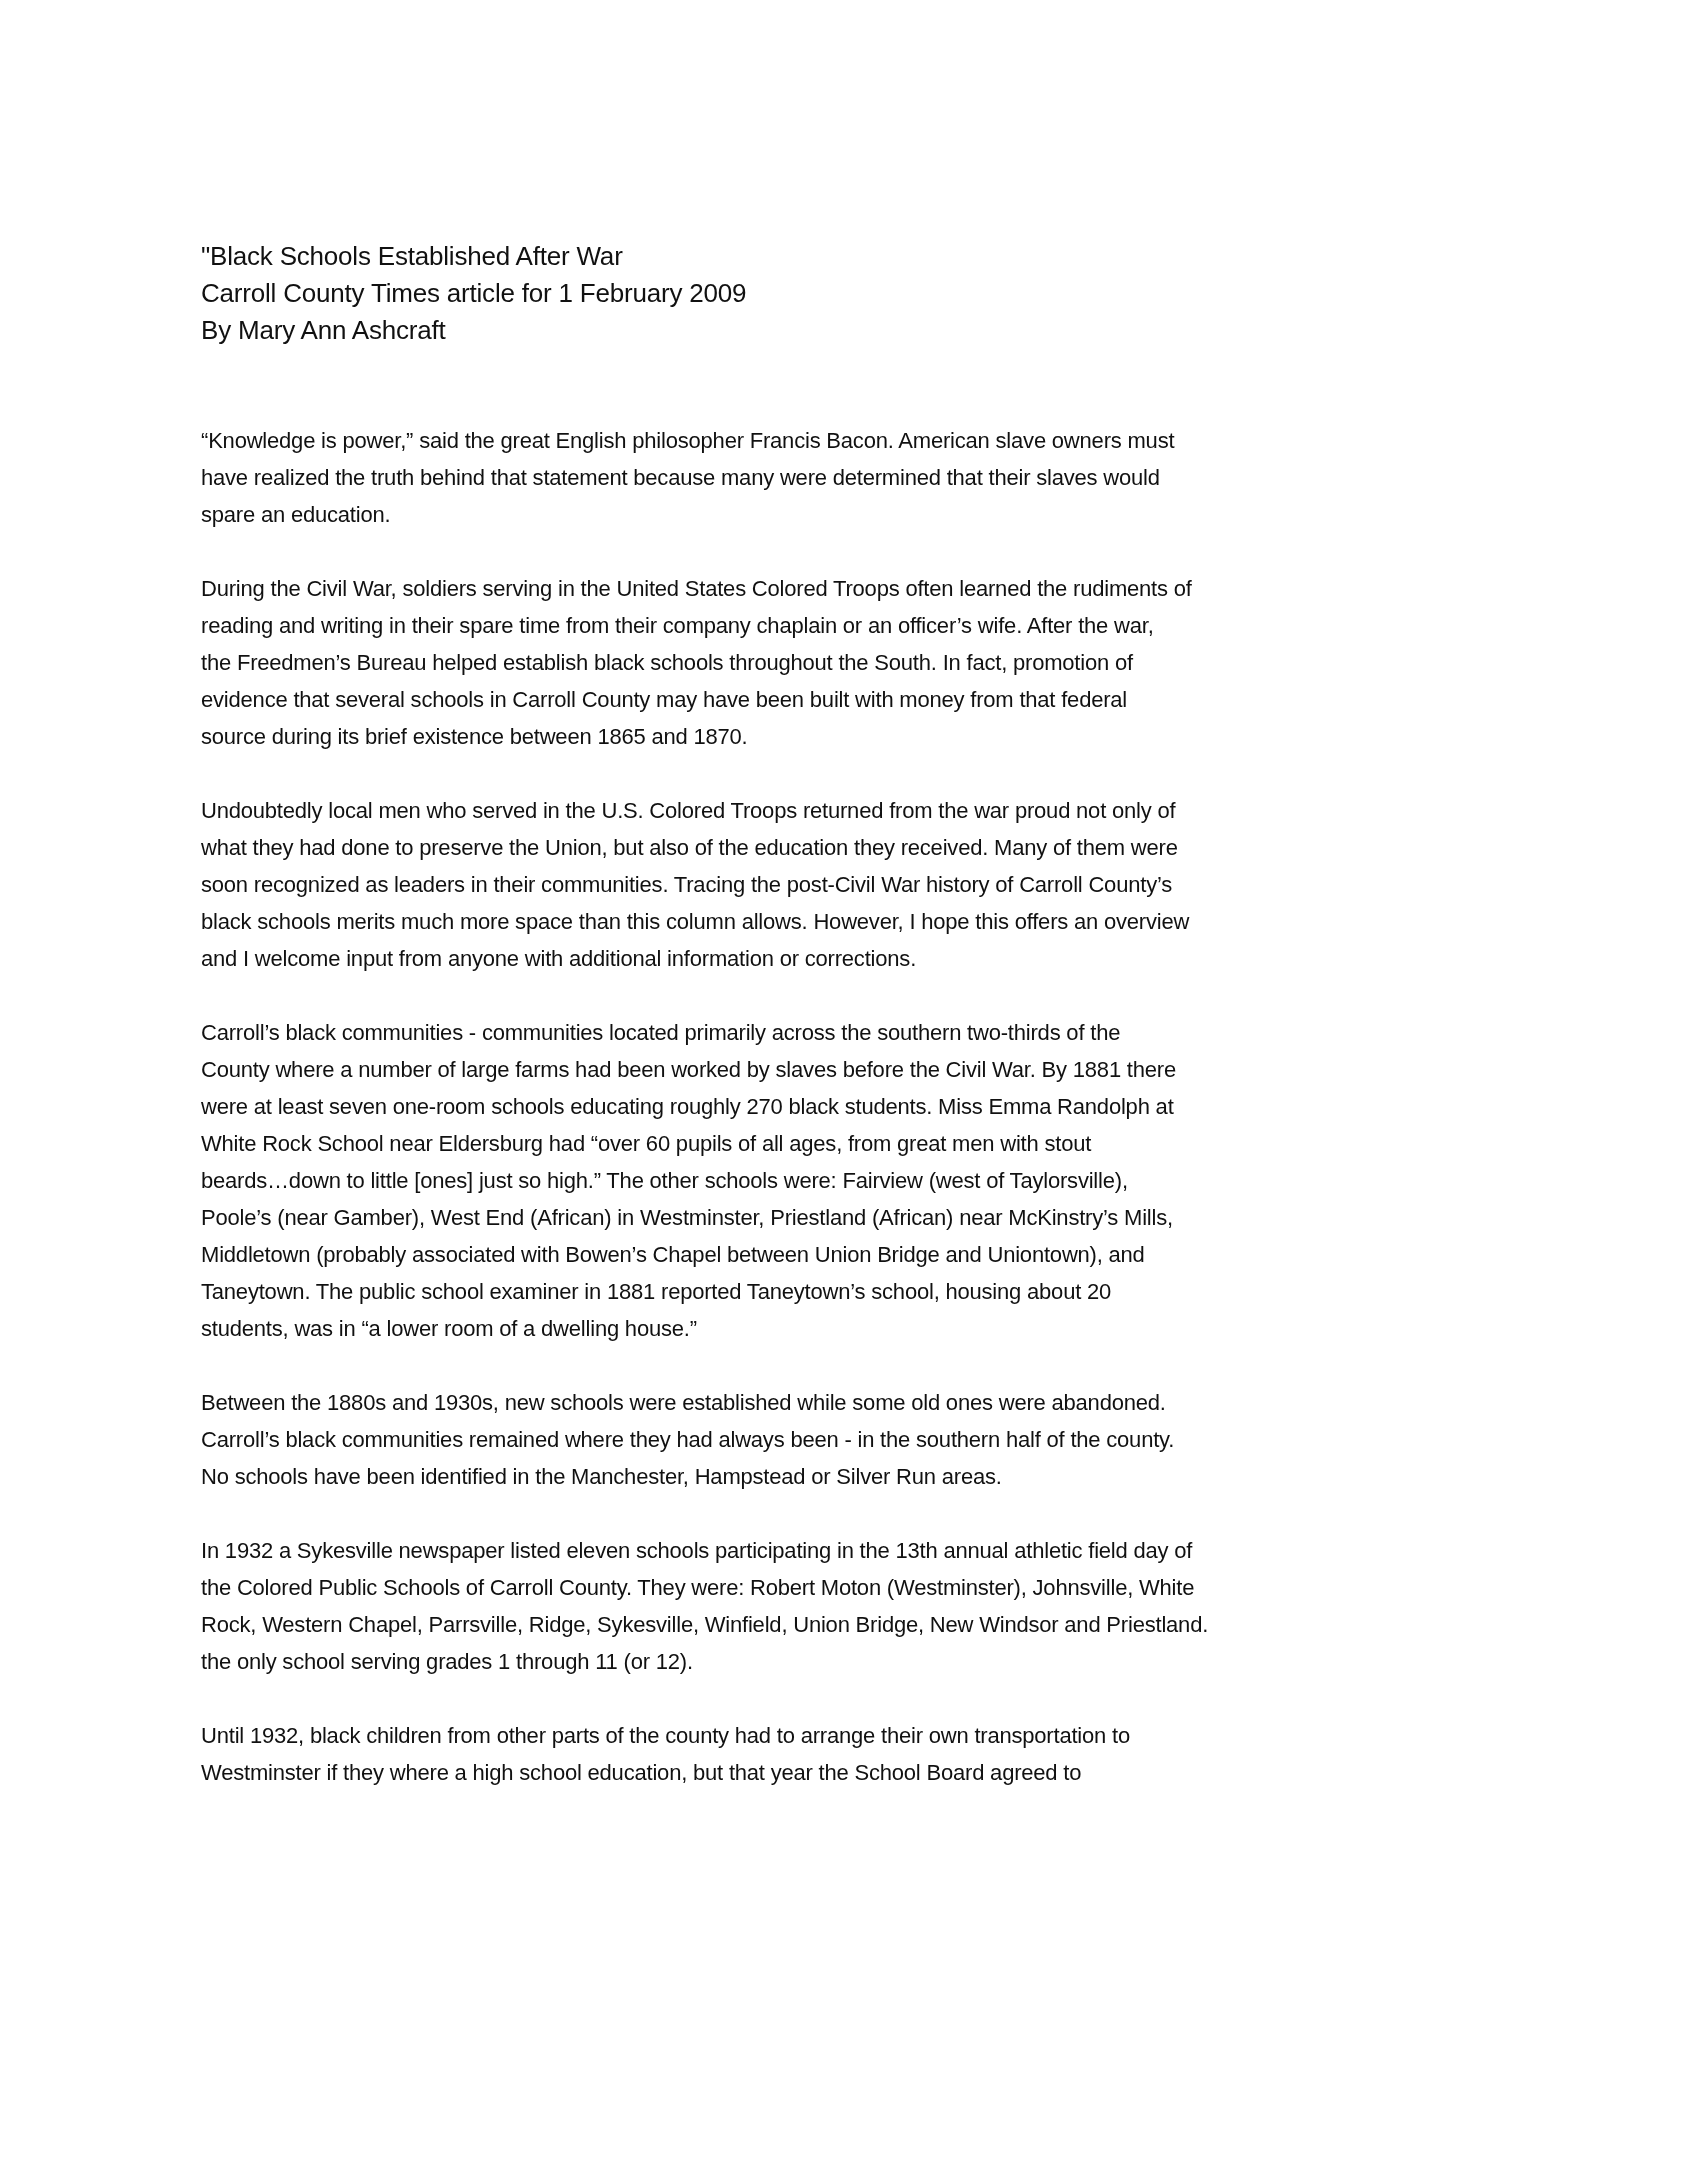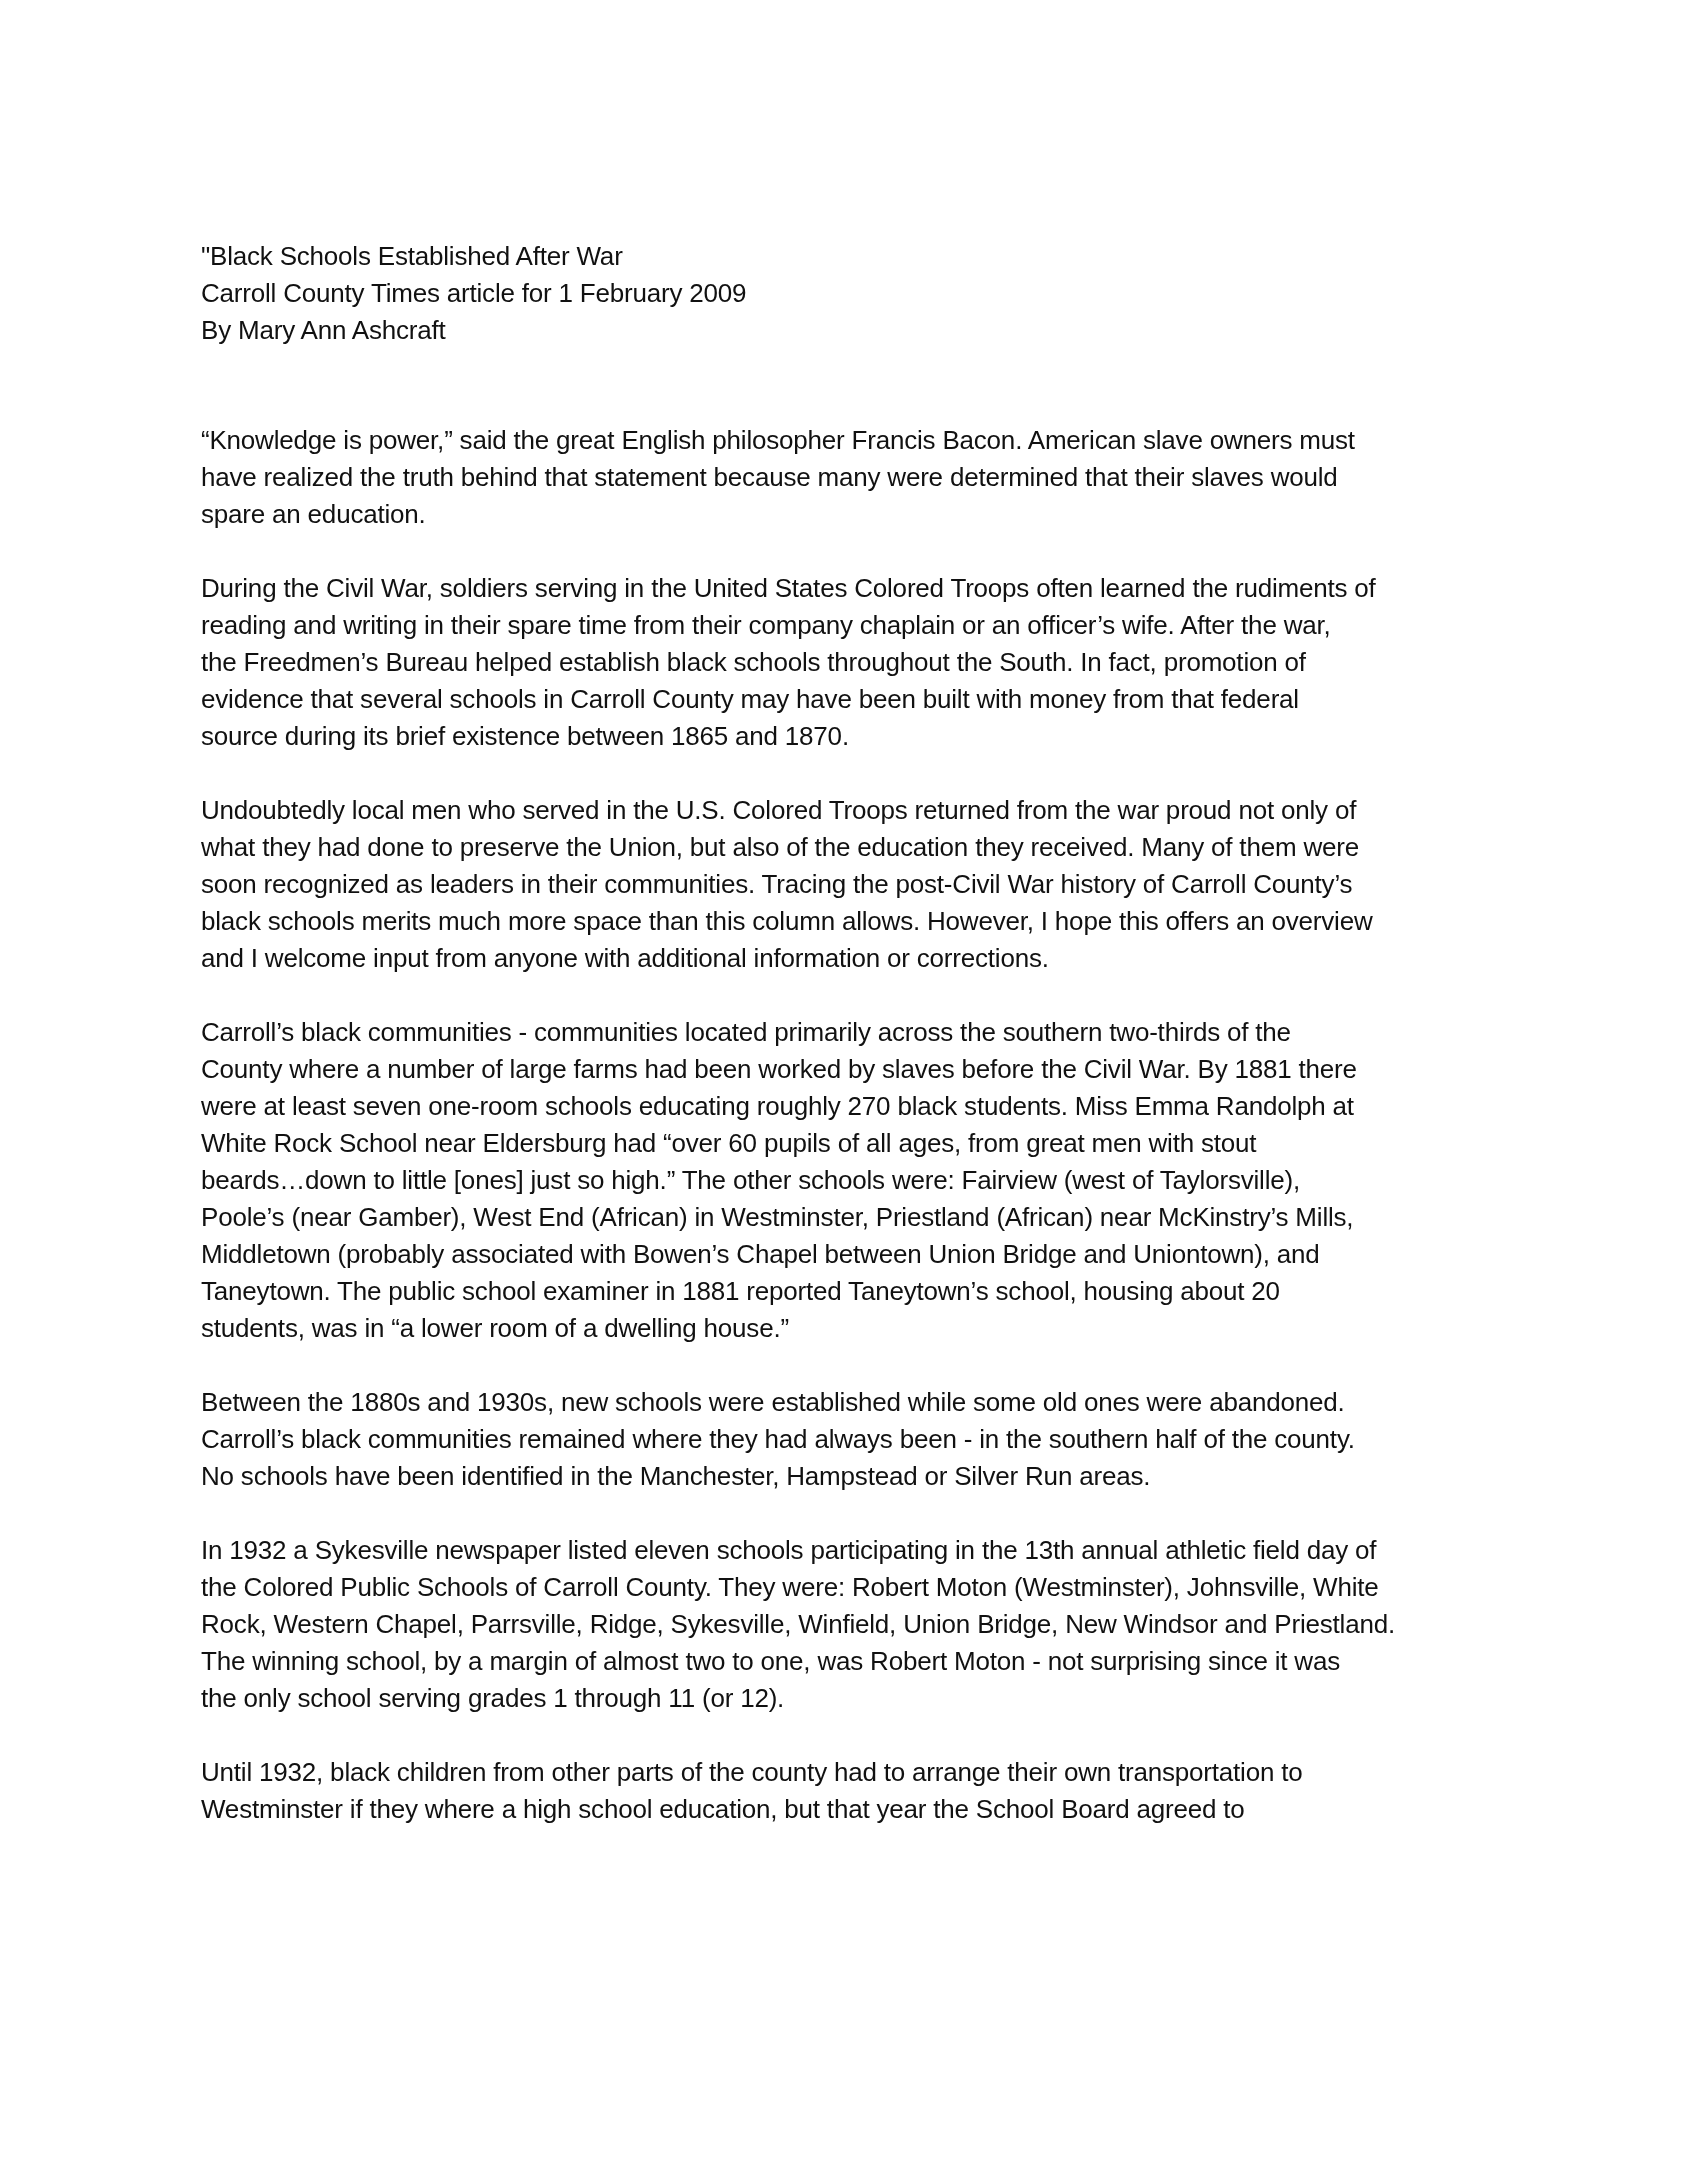--- a/index.html
+++ b/index.html
@@ -20,21 +20,21 @@
       left: 201px;
       top: 0;
       width: 1321px;
     }
     .header {
       position: absolute;
       top: 238px;
       left: 0;
     }
     .line {
-      font-size: 26px;
+      font-size: 22px;
       line-height: 37px;
       white-space: nowrap;
       letter-spacing: -0.2px;
     }
     .header .line {
       font-size: 26px;
       line-height: 37px;
     }
     .body {
       position: absolute;
@@ -95,21 +95,20 @@
     <div class="para">
       <div class="line">Between the 1880s and 1930s, new schools were established while some old ones were abandoned.</div>
       <div class="line">Carroll’s black communities remained where they had always been - in the southern half of the county.</div>
       <div class="line">No schools have been identified in the Manchester, Hampstead or Silver Run areas.</div>
     </div>
 
     <div class="para">
       <div class="line">In 1932 a Sykesville newspaper listed eleven schools participating in the 13th annual athletic field day of</div>
       <div class="line">the Colored Public Schools of Carroll County.  They were: Robert Moton (Westminster), Johnsville, White</div>
       <div class="line">Rock, Western Chapel, Parrsville, Ridge, Sykesville, Winfield, Union Bridge, New Windsor and Priestland.</div>
-      <div class="line">The winning school, by a margin of almost two to one, was Robert Moton - not surprising since it was</div>
       <div class="line">the only school serving grades 1 through 11 (or 12).</div>
     </div>
 
     <div class="para">
       <div class="line">Until 1932, black children from other parts of the county had to arrange their own transportation to</div>
       <div class="line">Westminster if they where a high school education, but that year the School Board agreed to</div>
     </div>
 
   </div>
 </div>

